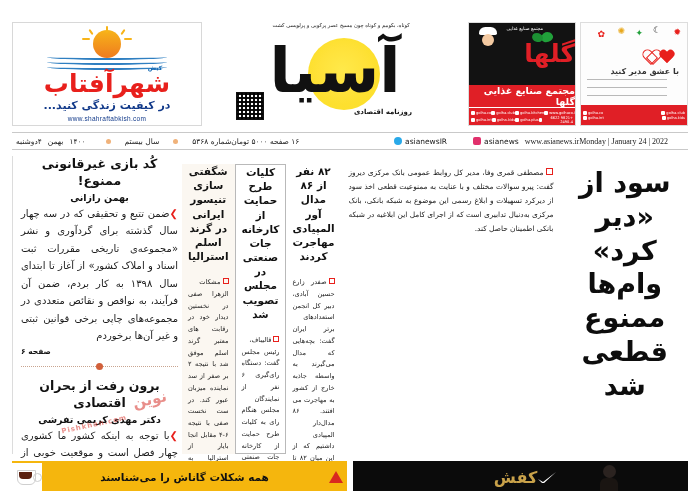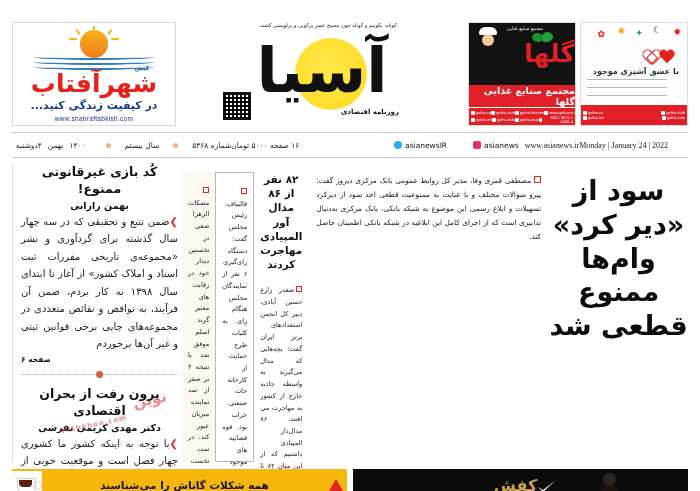--- a/index.html
+++ b/index.html
@@ -29,21 +29,21 @@
              font-size:62px;font-weight:bold;color:#111;line-height:1;
              letter-spacing:-2px;padding-bottom:10px;}
   .logo-sub{position:absolute;bottom:6px;right:38px;font-size:7px;font-weight:bold;color:#111;}
   .qr{position:absolute;bottom:2px;left:16px;width:26px;height:26px;
       background:
         repeating-linear-gradient(90deg,#111 0 2px,#fff 2px 4px),
         repeating-linear-gradient(0deg,#111 0 2px,#fff 2px 4px);
       background-blend-mode:multiply;border:1px solid #111;}
 
   
-  .ad-aftab{width:164px;height:104px;border:1px solid #d8d8d8;background:#fff;
+  .ad-aftab{width:190px;height:104px;border:1px solid #d8d8d8;background:#fff;
             display:flex;flex-direction:column;align-items:center;justify-content:center;
             box-sizing:border-box;position:relative;}
   .aftab-sun{width:54px;height:26px;position:relative;margin-bottom:1px;}
   .aftab-sun .disc{position:absolute;left:50%;top:4px;transform:translateX(-50%);
                    width:28px;height:28px;border-radius:50%;
                    background:linear-gradient(180deg,#f7b419 0%,#ef7b1f 100%);}
   .aftab-sun .ray{position:absolute;background:#f7b419;border-radius:2px;}
   .aftab-waves{width:120px;height:16px;position:relative;margin-bottom:2px;}
   .wv{position:absolute;left:0;right:0;height:4px;border-radius:50%;
       border-bottom:2px solid #2f7fc1;}
@@ -90,21 +90,21 @@
   .love-txt{position:absolute;right:8px;top:44px;font-size:8px;color:#333;font-weight:bold;}
   .love-lines{position:absolute;left:6px;bottom:22px;width:80px;height:30px;}
   .ll{position:absolute;border-bottom:1px solid #b9b9b9;left:0;right:0;}
   .love-bot{position:absolute;left:0;right:0;bottom:0;height:20px;background:#e01f26;
             display:flex;flex-direction:column;justify-content:center;gap:1px;padding:1px 2px;box-sizing:border-box;}
   .decor{position:absolute;font-size:9px;}
 
   
   .infobar{display:flex;flex-direction:row-reverse;align-items:center;
            border-top:1px solid #c9c9c9;border-bottom:1px solid #c9c9c9;
-           height:26px;padding:0 4px;box-sizing:border-box;font-size:7.5px;color:#1a1a1a;}
+           height:18px;padding:0 4px;box-sizing:border-box;font-size:7.5px;color:#1a1a1a;}
   .ib-item{white-space:nowrap;}
   .ib-dot{width:5px;height:5px;border-radius:50%;background:#f0b27a;margin:0 14px;flex:none;}
   .ib-spacer{flex:1;}
   .ib-en{direction:ltr;font-family:"Liberation Serif",serif;font-size:8px;color:#222;}
   .ib-url{direction:ltr;font-family:"Liberation Serif",serif;font-size:8px;color:#222;}
   .ib-soc{display:inline-flex;align-items:center;gap:3px;direction:ltr;}
   .soc-ic{width:8px;height:8px;border-radius:2px;background:#e1306c;display:inline-block;}
   .soc-ic.tg{border-radius:50%;background:#29a9e9;}
 
   
@@ -266,21 +266,21 @@
 
       <div class="ad-love">
         <span class="decor" style="right:6px;top:4px;color:#e8201c;">✹</span>
         <span class="decor" style="right:26px;top:2px;color:#111;">☾</span>
         <span class="decor" style="right:44px;top:5px;color:#21a03a;">✦</span>
         <span class="decor" style="right:62px;top:3px;color:#e8a81c;">✺</span>
         <span class="decor" style="right:82px;top:6px;color:#e8201c;">✿</span>
         <div class="love-hearts">
           <span class="heart"></span><span class="heart o"></span>
         </div>
-        <div class="love-txt">با عشق آشپزی موجود</div>
+        <div class="love-txt">با عشق مدیر کنید</div>
         <div class="love-lines">
           <div class="ll" style="top:6px;"></div>
             <div class="ll" style="top:14px;"></div>
             <div class="ll" style="top:22px;"></div>
         </div>
         <div class="love-bot">
           <div class="golha-row">
             <span class="golha-chip">
                 <i class="chip-dot"></i>
                 <span>golha.co</span>
@@ -354,26 +354,28 @@
     <div class="content">
       <div class="headline">سود از «دیر کرد» وام‌ها ممنوع قطعی شد</div>
       <div class="lead">
         <span class="sq"></span><span>مصطفی قمری وفا، مدیر کل روابط عمومی بانک مرکزی دیروز گفت: پیرو سوالات مختلف و با عنایت به ممنوعیت قطعی اخذ سود از دیرکرد تسهیلات و ابلاغ رسمی این موضوع به شبکه بانکی، بانک مرکزی به‌دنبال تدابیری است که از اجرای کامل این ابلاغیه در شبکه بانکی اطمینان حاصل کند.</span>
       </div>
       <div class="hr-thin"></div>
 
       <div class="cols">
 
         <div class="col sport">
+          <div class="col-title">شگفتی سازی تنیسور ایرانی در گرند اسلم استرالیا</div>
           <div class="col-body">
             <span class="sq"></span><span>مشکات الزهرا صفی در نخستین دیدار خود در رقابت های معتبر گرند اسلم موفق شد با نتیجه ۲ بر صفر از سد نماینده میزبان عبور کند. در ست نخست صفی با نتیجه ۶-۴ مقابل انجا بایار از استرالیا به پیروزی دست یافت و این دیدار در ست دوم با نتیجه ۶-۱ به سود ایران به پایان رسید.</span>
           </div>
         </div>
 
         <div class="col mid mid-box">
+          <div class="col-title">کلیات طرح حمایت از کارخانه جات صنعتی در مجلس تصویب شد</div>
           <div class="col-body">
             <span class="sq"></span><span>قالیباف، رئیس مجلس گفت: دستگاه رای‌گیری ۶ نفر از نمایندگان مجلس هنگام رای به کلیات طرح حمایت از کارخانه جات صنعتی خراب بود. قوه قضاییه های موجود در کشور به نفع مهاجرت می افتاد. پیش از این، کلیات طرح حمایت از کارخانه های صنعتی با ۱۱۵ رای موافق و ۱۰۸ رای مخالف از سوی نمایندگان مجلس رد شده بود.</span>
           </div>
         </div>
 
         <div class="col">
           <div class="col-title">۸۲ نفر از ۸۶ مدال آور المپیادی مهاجرت کردند</div>
           <div class="col-body">
             <span class="sq"></span><span>صفدر زارع حسین آبادی، دبیر کل انجمن استعدادهای برتر ایران گفت: بچه‌هایی که مدال می‌گیرند به واسطه جاذبه خارج از کشور به مهاجرت می افتند. ۸۶ مدال‌دار المپیادی داشتیم که از این میان ۸۲ تا ۸۳ نفرشان مهاجرت کرده‌اند.</span>
           </div>

